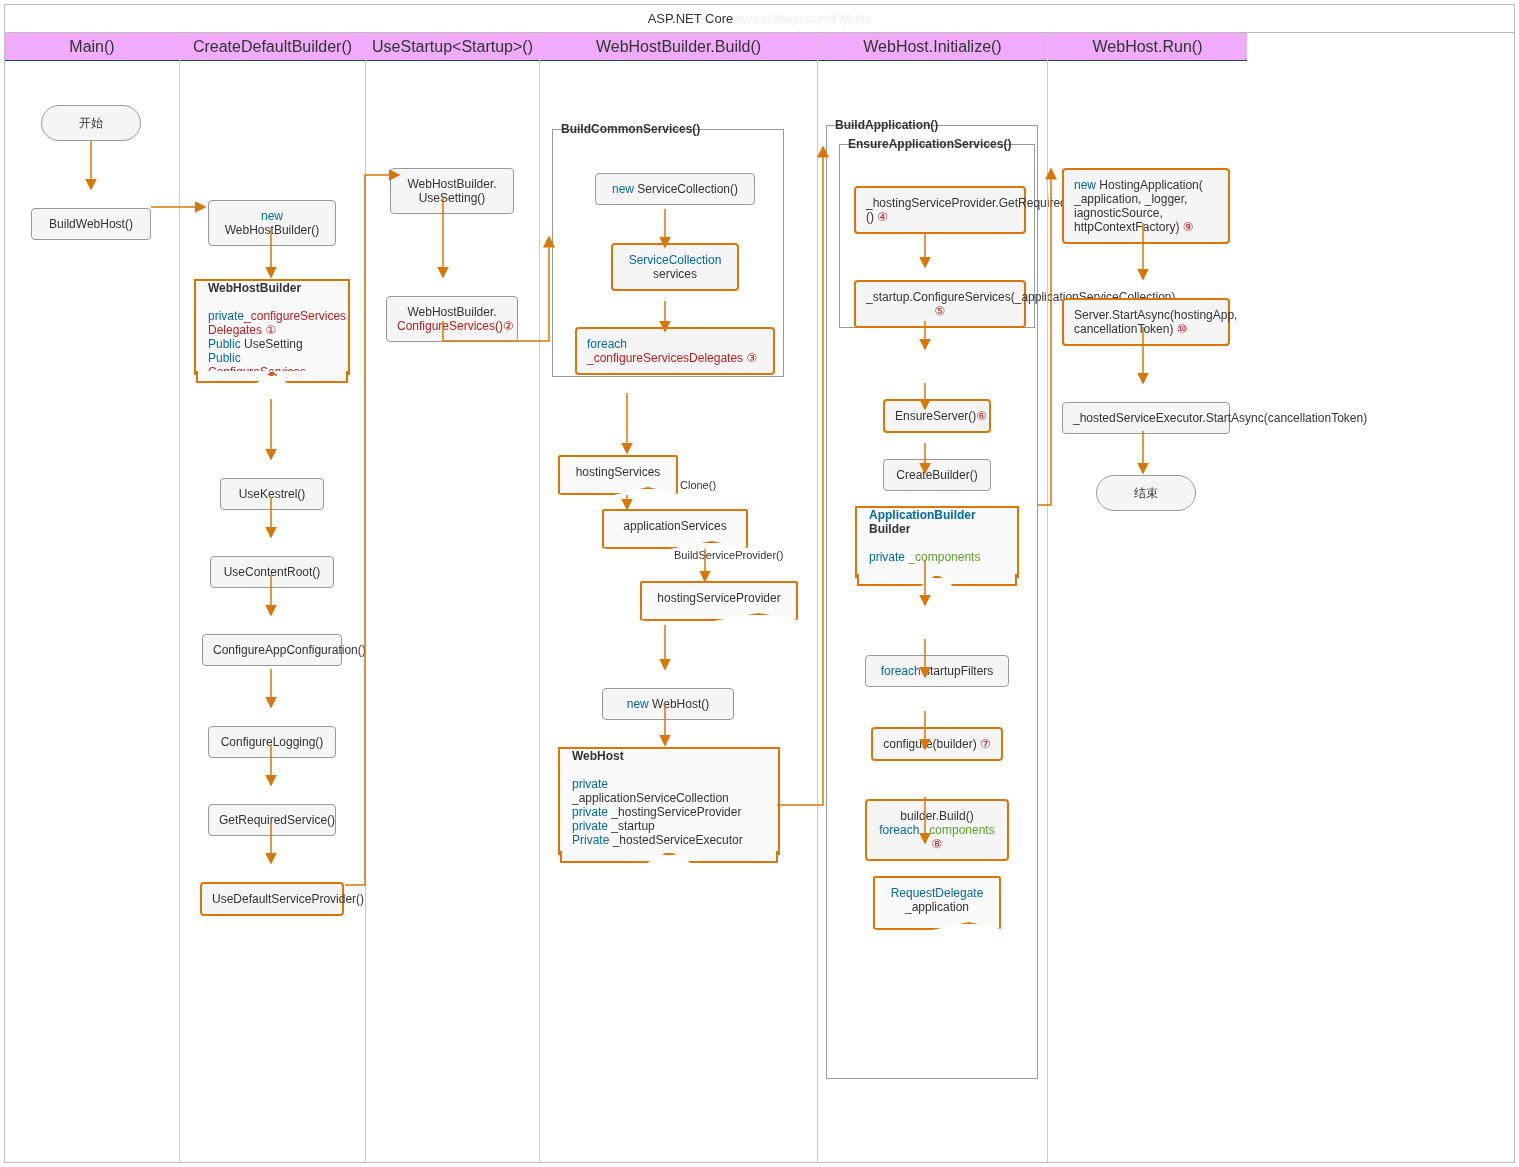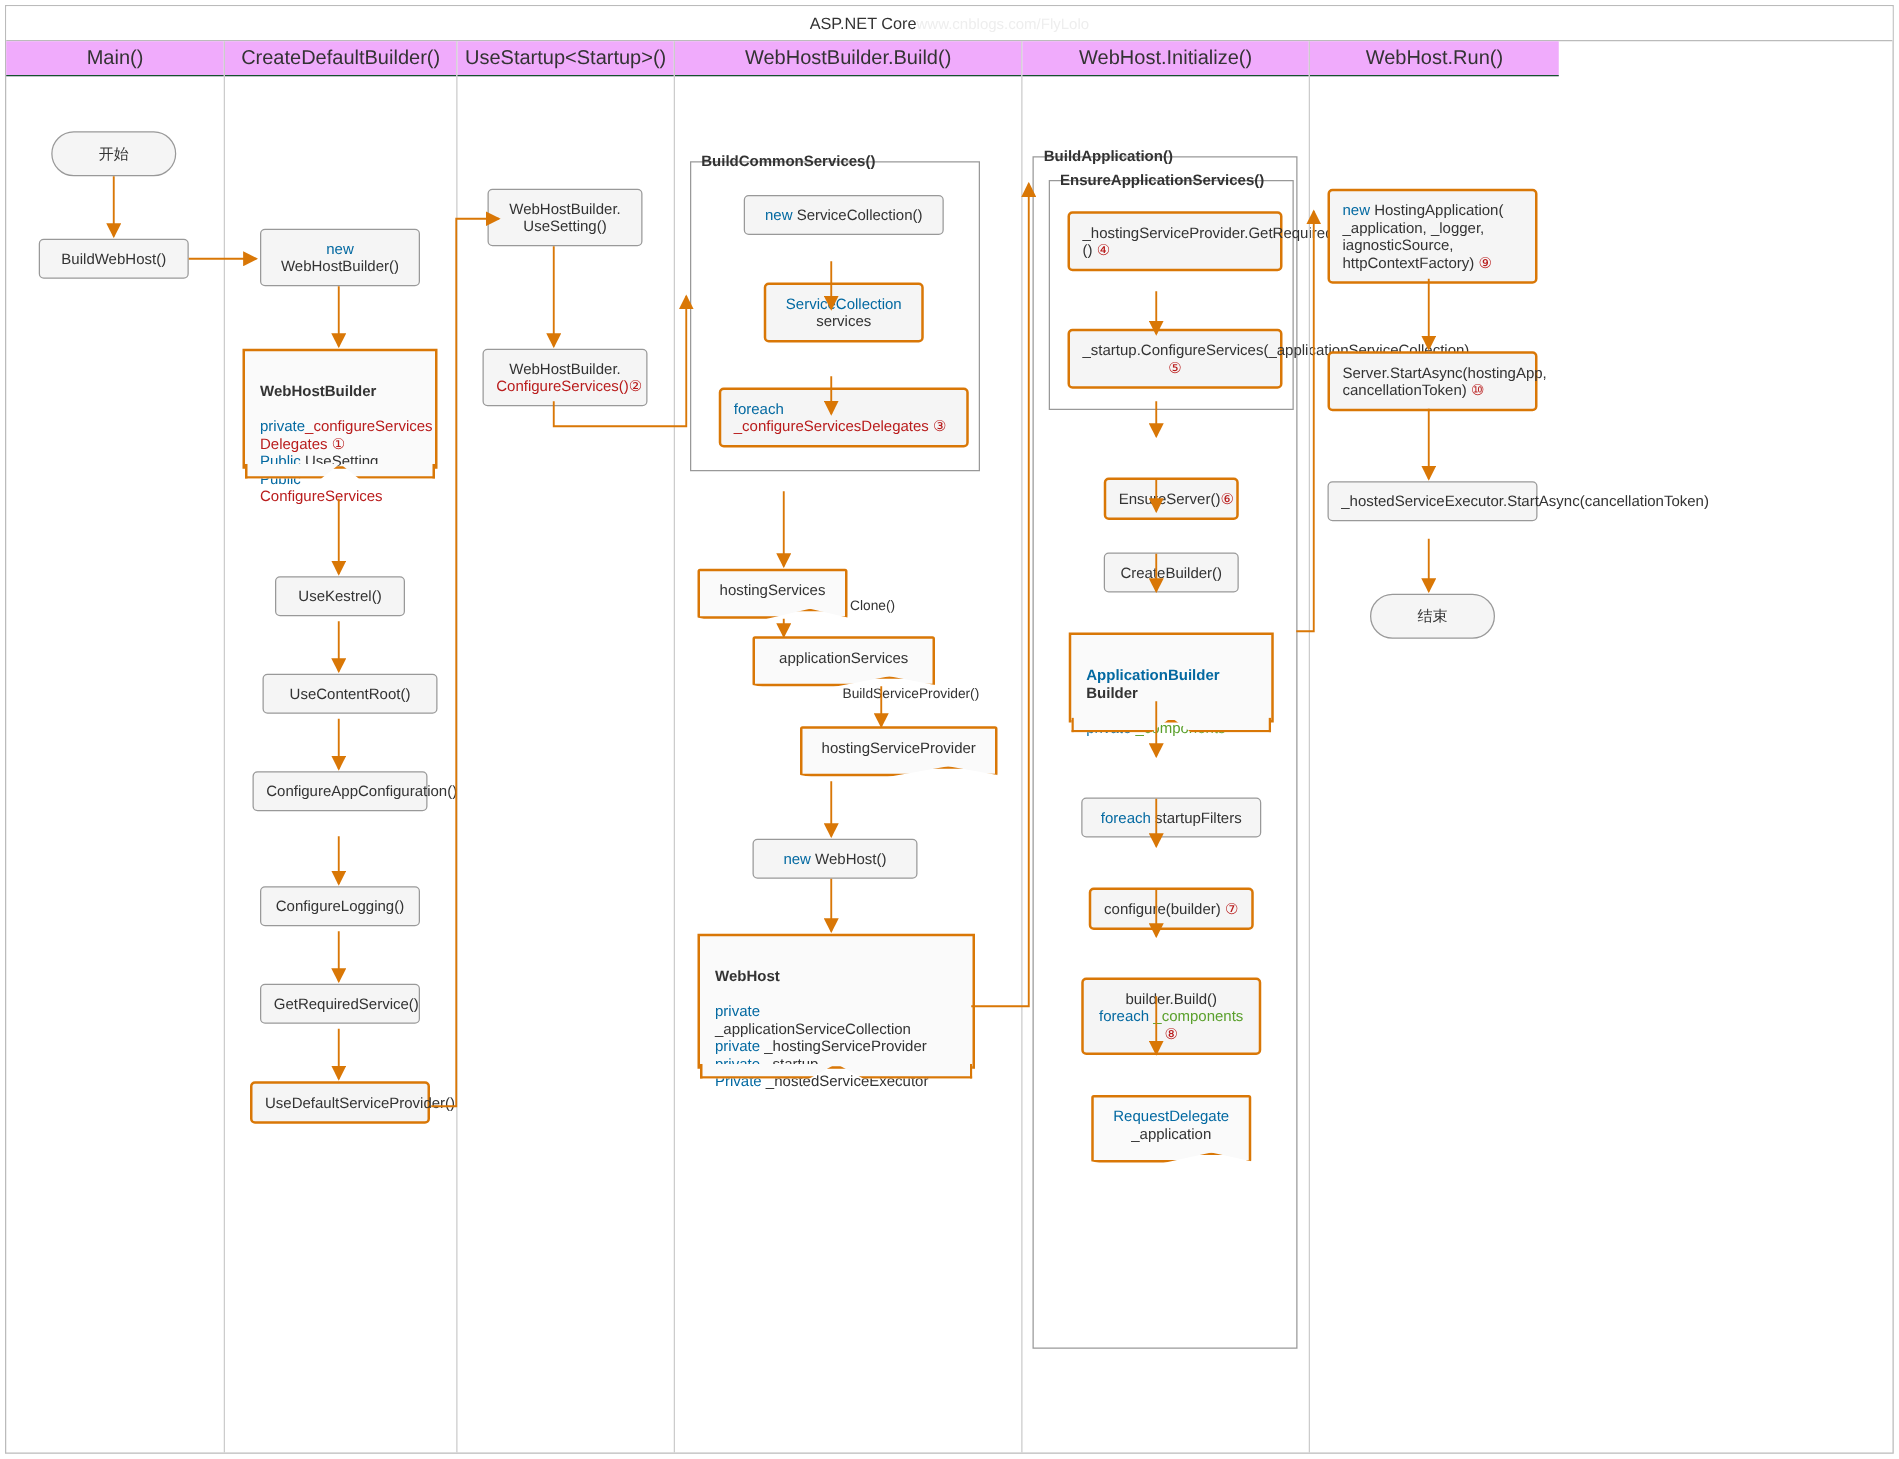--- a/index.html
+++ b/index.html
@@ -61,27 +61,28 @@
     background: #f5f5f5;
     position: absolute;
   }
   .box {
     border: 1px solid #999;
     background: #f5f5f5;
     border-radius: 4px;
     position: absolute;
     padding: 8px 10px;
     text-align: center;
+    margin-top: 17px;
   }
   .box.orange { border: 2px solid #d97706; }
   .note {
     border: 2px solid #d97706;
     background: #fafafa;
     position: absolute;
-    padding: 25px 12px;
+    padding: 0 12px;
     text-align: left;
   }
   .note::after {
     content: "";
     position: absolute;
     left: 0; right: 0; bottom: -10px;
     height: 10px;
     background: #fafafa;
     border-left: 2px solid #d97706;
     border-right: 2px solid #d97706;
@@ -167,21 +168,21 @@
 
         <div class="note" style="left:14px; top:218px; width:156px; height:96px">
           <span class="bold">WebHostBuilder</span><br><br>
           <span class="blue">private</span><span class="red">_configureServices</span><br>
           <span class="red">Delegates</span> <span class="red">①</span><br>
           <span class="blue">Public</span><span> UseSetting</span><br>
           <span class="blue">Public</span><span class="red"> ConfigureServices</span>
         </div>
 
         <div class="box" style="left:40px; top:400px; width:104px">UseKestrel()</div>
-        <div class="box" style="left:30px; top:478px; width:140px">UseContentRoot()</div>
+        <div class="box" style="left:30px; top:478px; width:124px">UseContentRoot()</div>
         <div class="box" style="left:22px; top:556px; width:140px">ConfigureAppConfiguration()</div>
         <div class="box" style="left:28px; top:648px; width:128px">ConfigureLogging()</div>
         <div class="box" style="left:28px; top:726px; width:128px">GetRequiredService()</div>
         <div class="box orange" style="left:20px; top:804px; width:144px">UseDefaultServiceProvider()</div>
       </div>
     </div>
 
     <div class="lane" style="width:174px">
       <div class="lane-header">UseStartup&lt;Startup&gt;()</div>
       <div class="lane-body">

